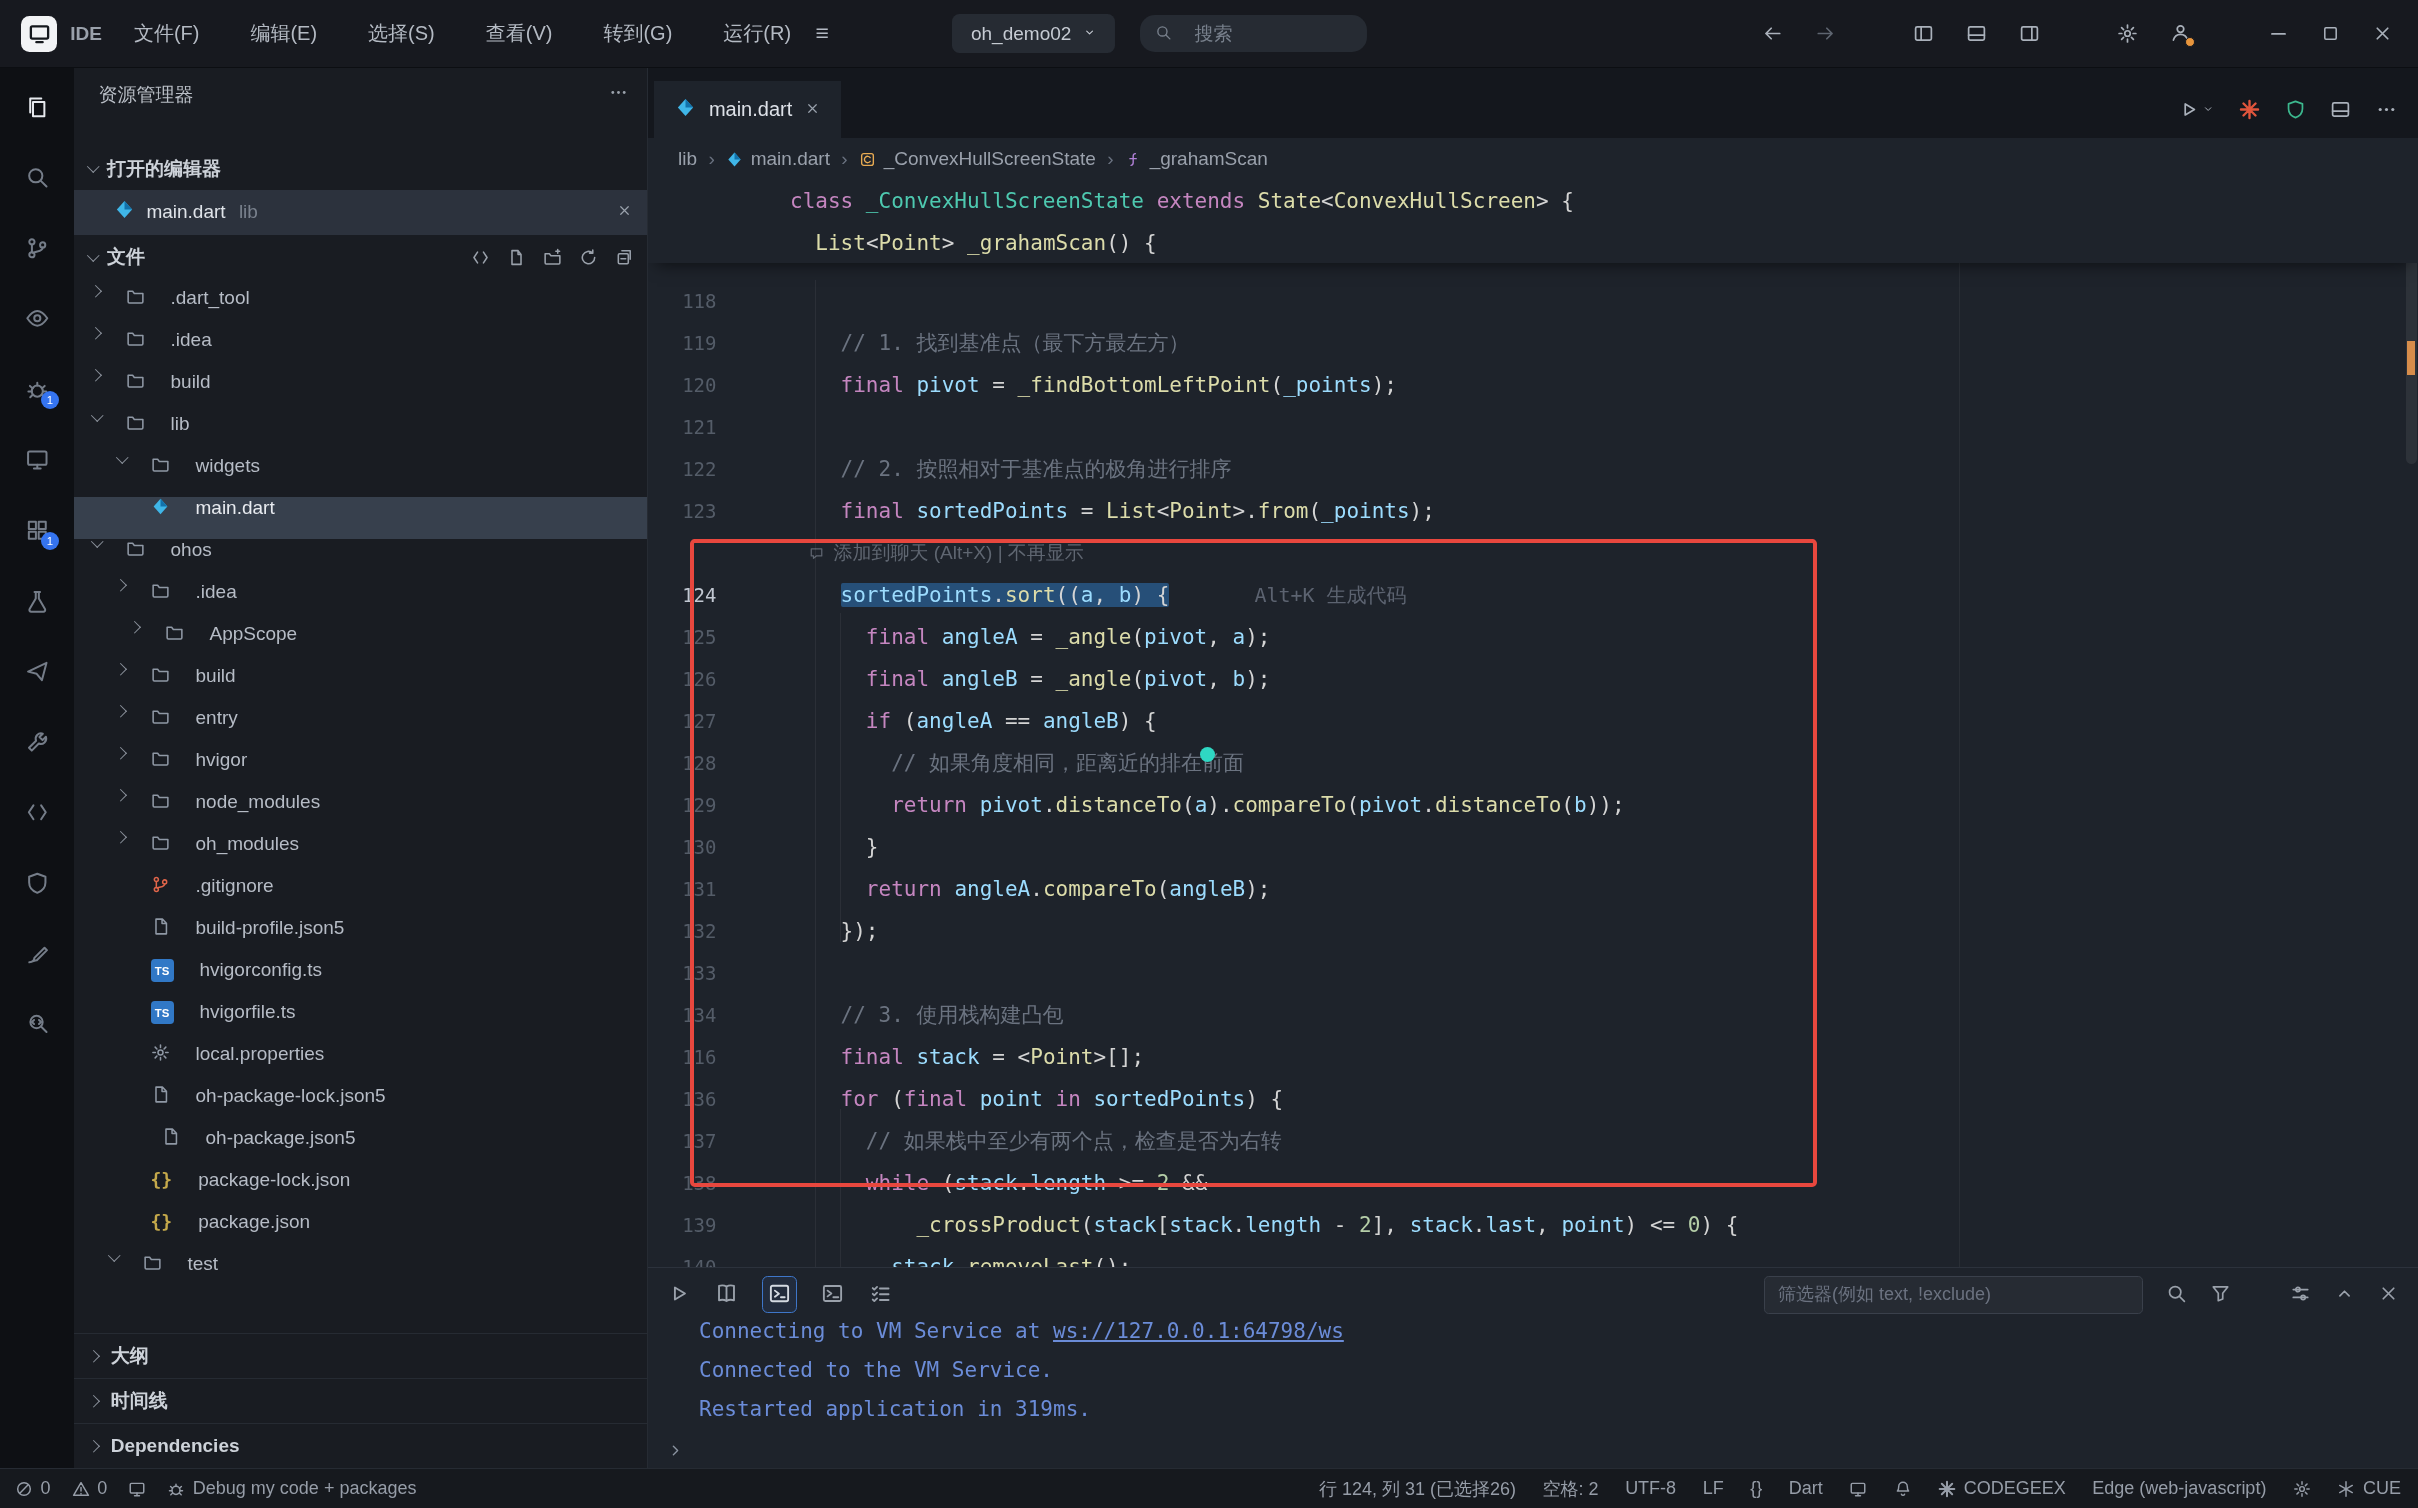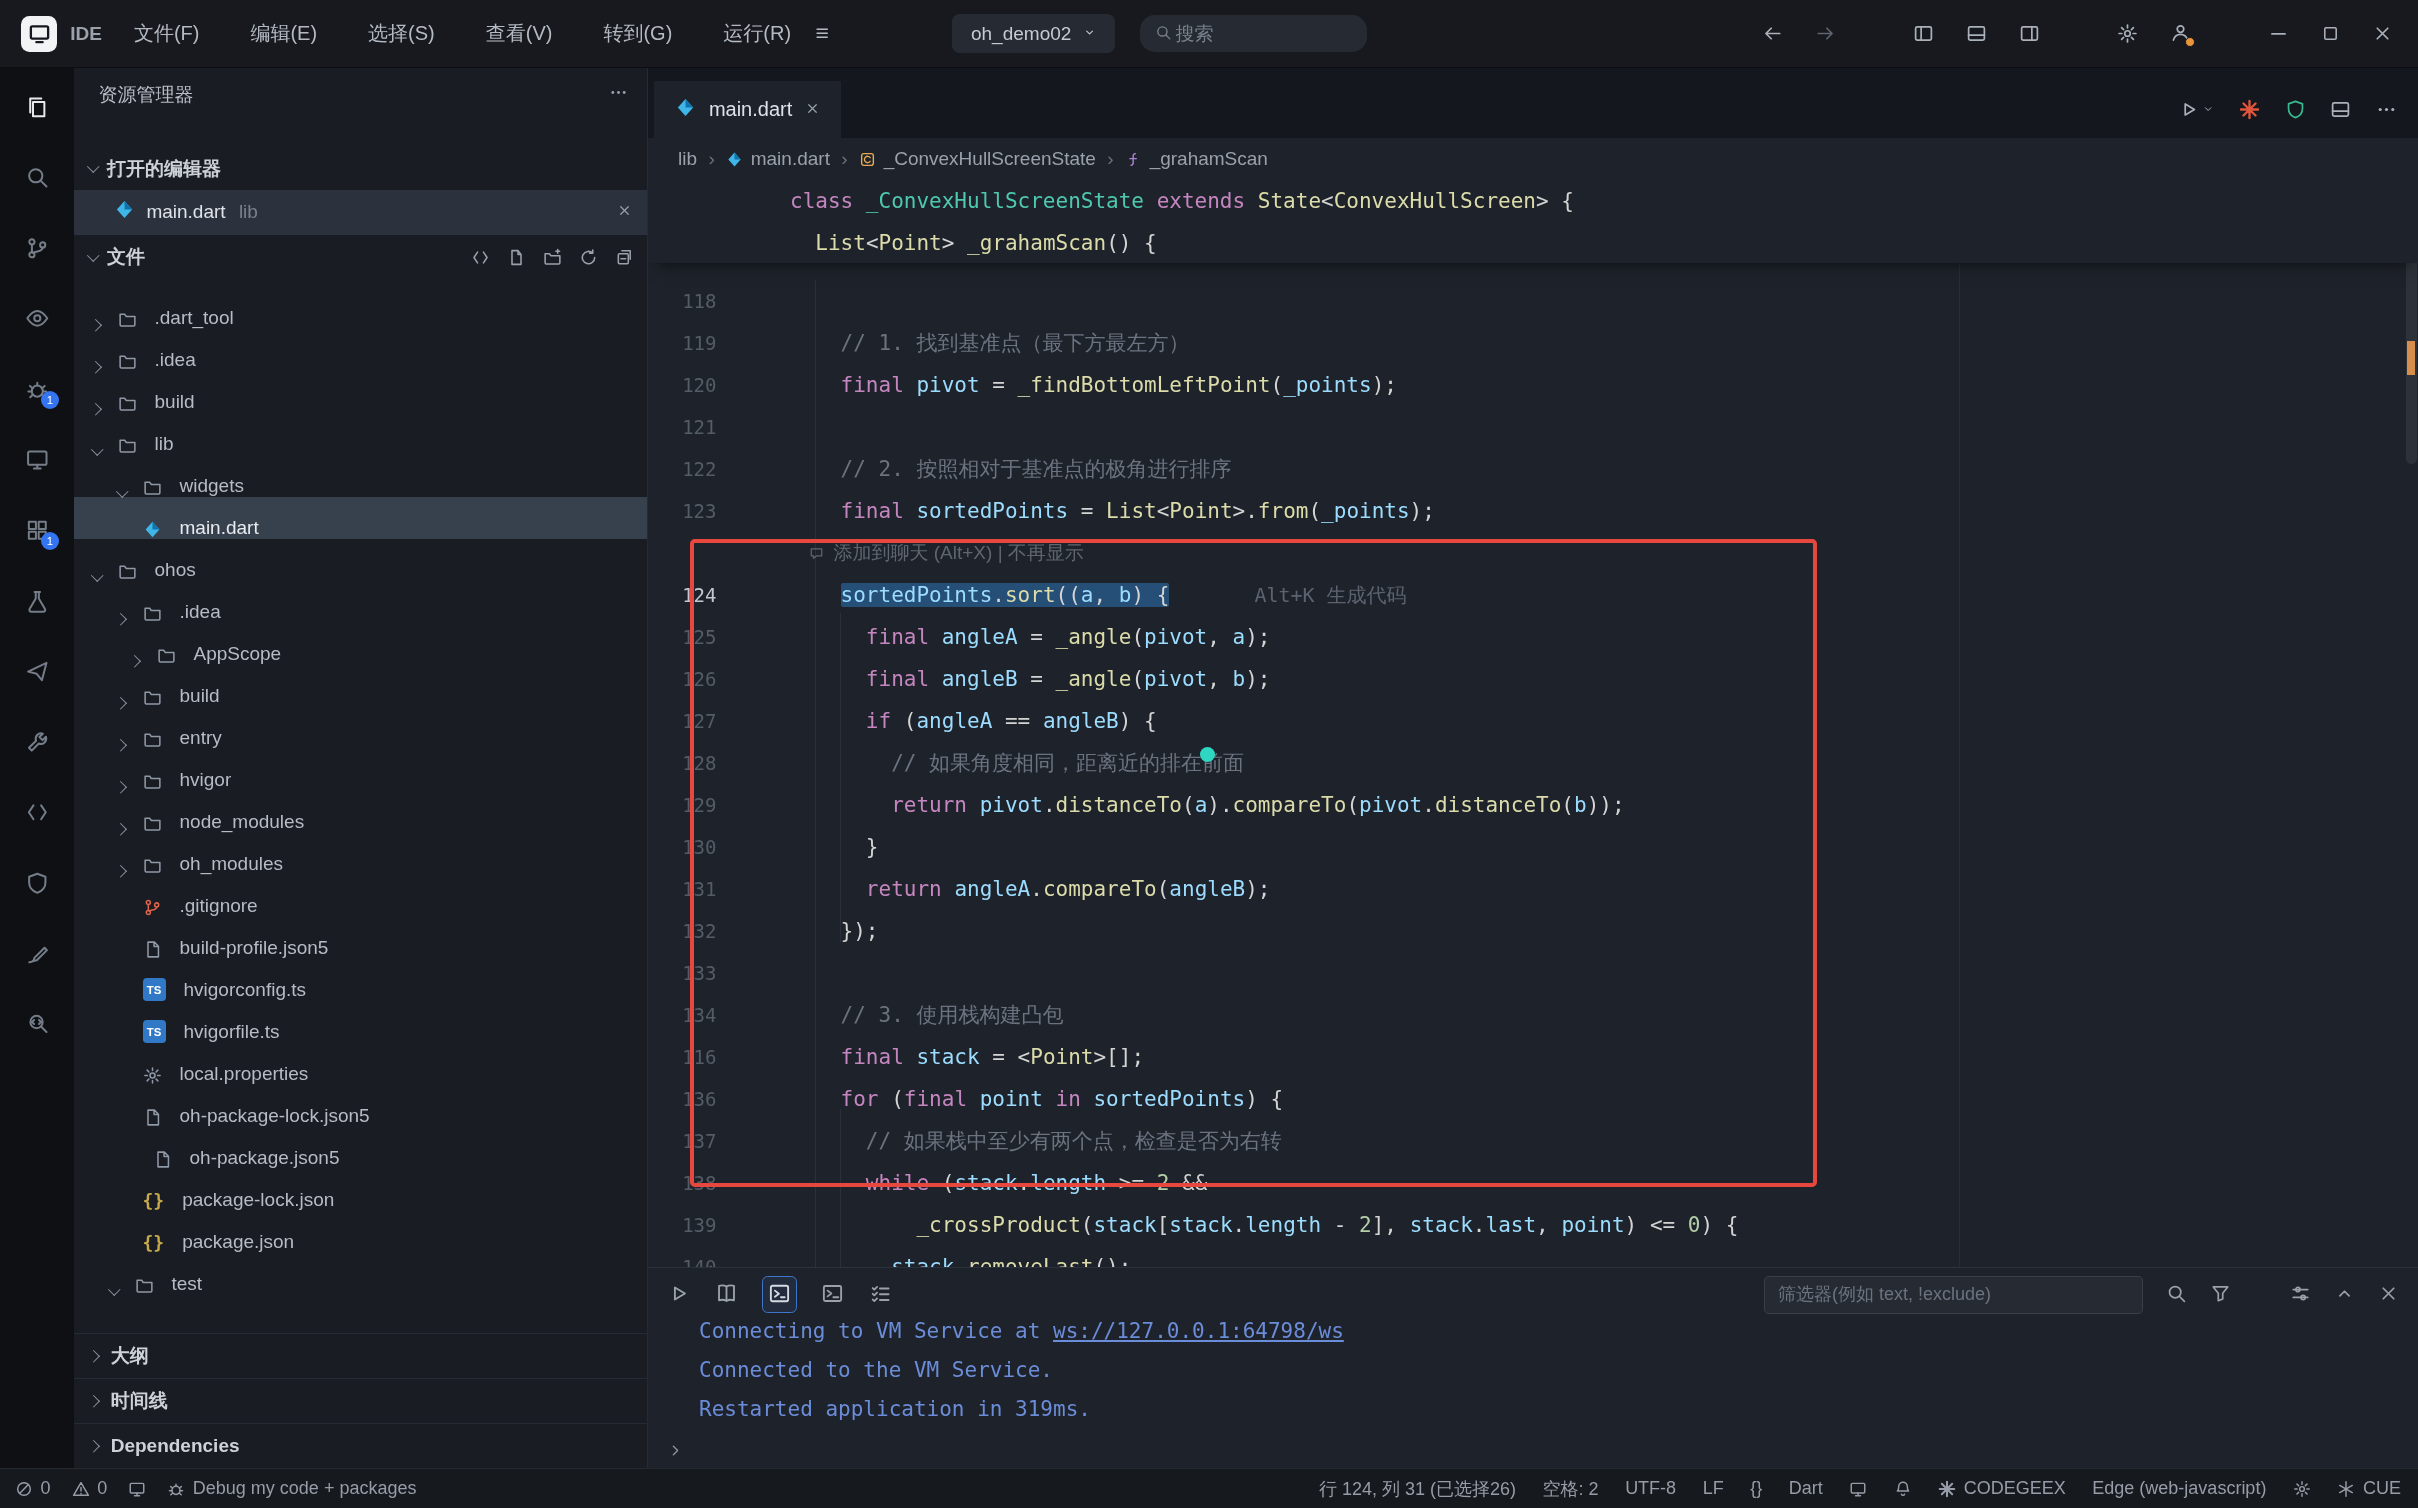--- a/index.html
+++ b/index.html
@@ -12,21 +12,21 @@
     border-bottom:0.9px solid #0c0e12;display:flex;align-items:center;z-index:50}
   .logo{width:36px;height:36px;border-radius:8.5px;background:#f2f3f5;margin-left:21px;
     display:flex;align-items:center;justify-content:center;color:#15181d}
   .logolabel{font-size:19px;color:#9aa1ab;margin:0 17px 0 13.2px;font-weight:bold}
   #menus{display:flex;align-items:center;gap:21px}
   .menu{font-size:20px;color:#b4bac3;padding:7.6px 15px;border-radius:5.7px}
   .moreicon{color:#b4bac3;margin-left:9.5px}
   #tb-center{position:absolute;left:50%;transform:translateX(-62%);display:flex;align-items:center;gap:24.6px}
   .projpill{display:flex;align-items:center;gap:11.4px;background:#262b33;border-radius:7.6px;
     padding:8.5px 19px;font-size:19px;color:#c6cbd3}
-  .searchpill{display:flex;align-items:center;gap:4px;background:#262b33;border-radius:15px;
+  .searchpill{display:flex;align-items:center;gap:23px;background:#262b33;border-radius:15px;
     padding:7.6px 15px;width:227px;color:#78808c}
   .searchpill input{background:transparent;border:none;outline:none;color:#aeb4be;
     font-size:19px;width:151px;font-family:inherit}
   .searchpill input::placeholder{color:#78808c}
   #tb-right{margin-left:auto;display:flex;align-items:center;gap:32px;padding-right:24.6px;color:#aab1bb}
   .sp{width:13.2px}
   .personwrap{position:relative}
   .persondot{position:absolute;right:-3.8px;bottom:-1.9px;width:10.4px;height:10.4px;border-radius:50%;
     background:#e8953c;border:1.9px solid #17191f}
   
@@ -45,21 +45,21 @@
     color:#cdd2d9;font-weight:bold}
   .sec-head.first{margin-top:26.5px}
   .sec-head.files{height:45px}
   .sec-head .grow{flex:1}
   #ftools{display:flex;gap:17px;color:#9aa1ab}
   .oe-item{height:45px;display:flex;align-items:center;gap:11.4px;padding:0 15px 0 40px;
     background:#2c323d;font-size:19px;color:#dfe3e9}
   .oe-dir{color:#79818d;margin-left:1.9px}
   .oe-item .grow{flex:1}
   #tree{flex:1;overflow:hidden;padding-top:7.6px}
-  .trow{height:42px;display:flex;align-items:flex-end;gap:18px;font-size:19px;color:#b6bcc6;white-space:nowrap}
+  .trow{height:42px;display:flex;align-items:flex-start;gap:26px;font-size:19px;color:#b6bcc6;white-space:nowrap}
   .trow.selected{background:#37404d;color:#e8ebf0}
   .cv{display:inline-block;width:8.5px;height:8.5px;border-right:1.9px solid #8b929c;border-bottom:1.9px solid #8b929c;flex:none}
   .cv.r{transform:rotate(-45deg)}
   .cv.d{transform:rotate(45deg) translateY(-2.8px)}
   .cvspace{display:inline-block;width:8.5px;flex:none}
   .ts{width:23px;height:23px;border-radius:3.8px;background:#3178c6;color:#fff;font-size:11.4px;
     font-weight:bold;display:inline-flex;align-items:center;justify-content:center;flex:none}
   .br{color:#c5a94b;font-family:"DejaVu Sans Mono",monospace;font-size:18px;font-weight:bold;flex:none}
   .bot-sec{height:45px;display:flex;align-items:center;gap:13.2px;padding:0 15px;font-size:19px;
     color:#cdd2d9;font-weight:bold;border-top:0.9px solid #262b33}

